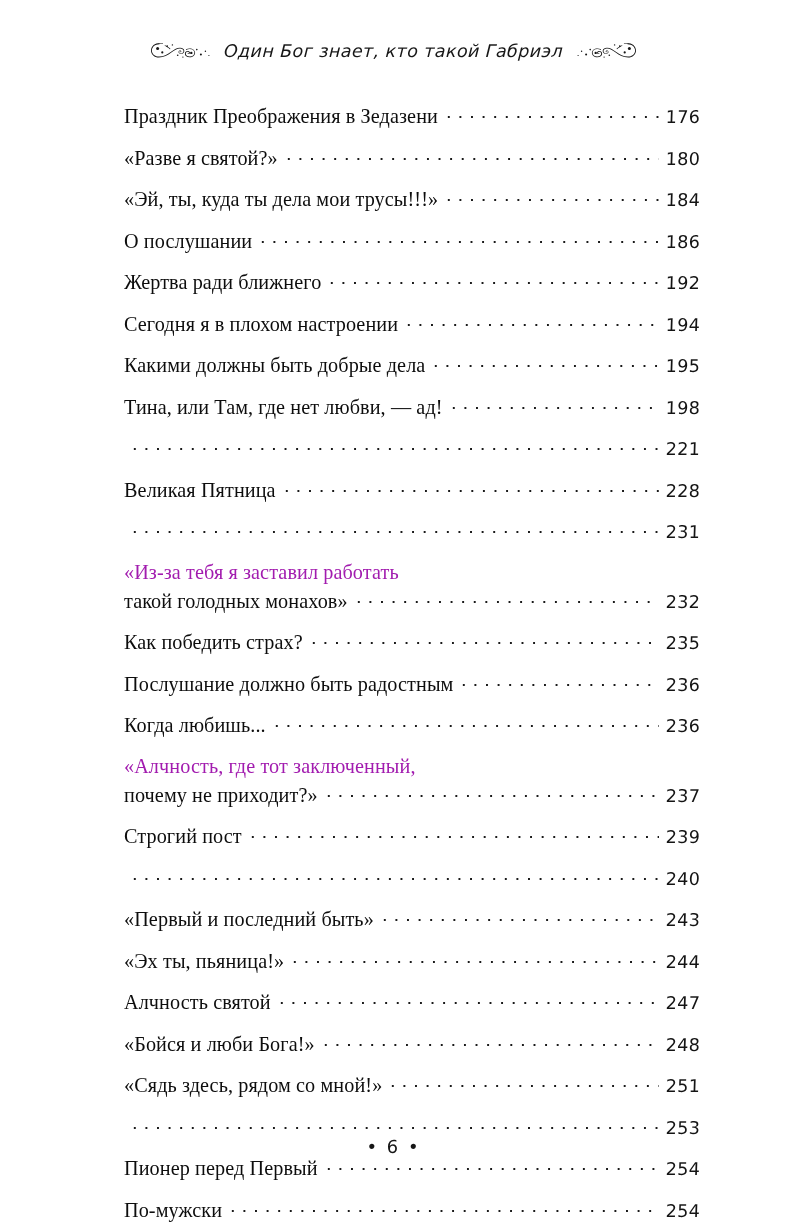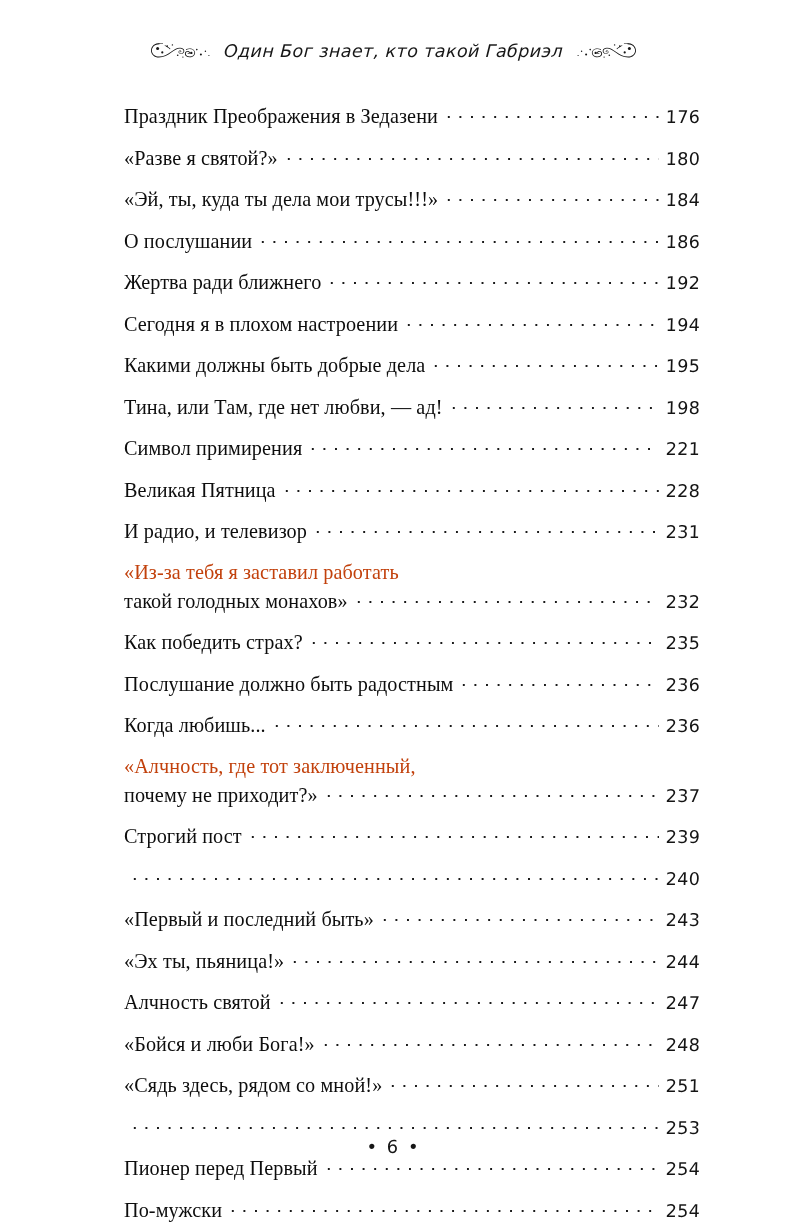--- a/index.html
+++ b/index.html
@@ -67,21 +67,21 @@
     line-height: 28px;
     white-space: nowrap;
     color: #0d0d0d;
     letter-spacing: 0.1px;
     font-family: Liberation Serif, serif;
   }
   .entry-title-first {
     font-size: 20.2px;
     line-height: 28px;
     white-space: nowrap;
-    color: #c2410c;
+    color: #a21caf;
     letter-spacing: 0.1px;
     display: block;
   }
   .leaders {
     flex: 1 1 auto;
     min-width: 0;
     margin: 0 1px 0 5px;
     position: relative;
     height: 22px;
     overflow: hidden;
@@ -221,35 +221,33 @@
     </div>
     <div class="toc-entry">
       <div class="entry-row">
         <span class="entry-title">Тина, или Там, где нет любви, — ад!</span>
         <span class="leaders"></span>
         <span class="entry-page">198</span>
       </div>
     </div>
     <div class="toc-entry">
       <div class="entry-row">
-        <span class="entry-title">Символ примирения</span>
         <span class="leaders"></span>
         <span class="entry-page">221</span>
       </div>
     </div>
     <div class="toc-entry">
       <div class="entry-row">
         <span class="entry-title">Великая Пятница</span>
         <span class="leaders"></span>
         <span class="entry-page">228</span>
       </div>
     </div>
     <div class="toc-entry">
       <div class="entry-row">
-        <span class="entry-title">И радио, и телевизор</span>
         <span class="leaders"></span>
         <span class="entry-page">231</span>
       </div>
     </div>
     <div class="toc-entry">
       <div class="entry-title-first">«Из-за тебя я заставил работать</div>
       <div class="entry-row">
         <span class="entry-title">такой голодных монахов»</span>
         <span class="leaders"></span>
         <span class="entry-page">232</span>

